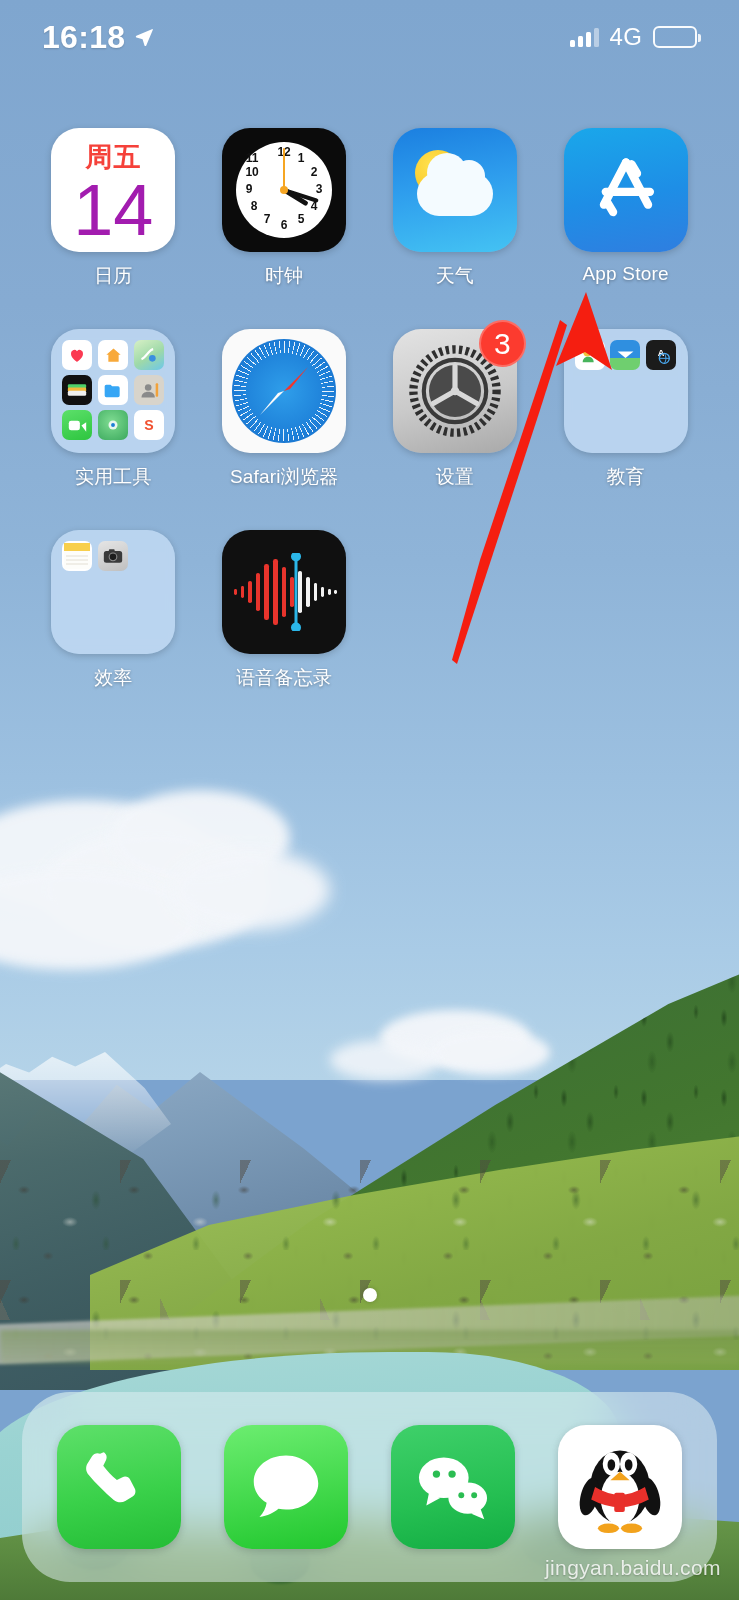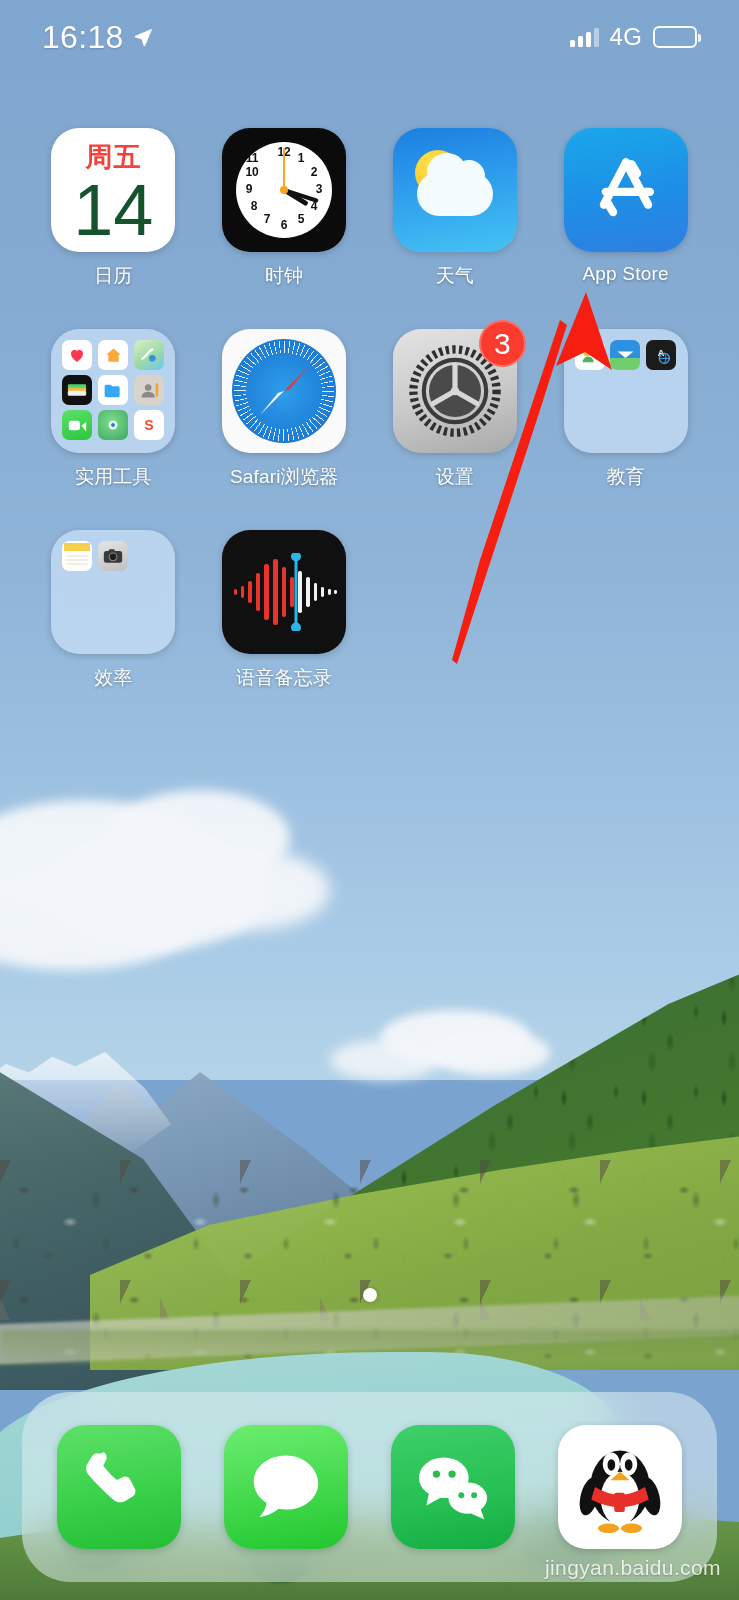--- a/index.html
+++ b/index.html
@@ -103,21 +103,21 @@
     border-radius:50%; filter:blur(1px);
   }
 
   
   #status-bar {
     position:absolute; left:0; top:0; width:739px; height:74px;
     display:flex; align-items:center; justify-content:space-between;
     padding:0 42px; color:#fff; z-index:30;
   }
   .status-left { display:flex; align-items:center; gap:9px; }
-  .clock-text { font-size:32px; font-weight:400; letter-spacing:.3px;
+  .clock-text { font-size:32px; font-weight:700; letter-spacing:.3px;
     text-shadow:0 1px 2px rgba(0,0,0,.18); }
   .loc-arrow { width:20px; height:20px; display:block; }
   .status-right { display:flex; align-items:center; gap:11px; }
   .bars { display:flex; align-items:flex-end; gap:3px; height:20px; }
   .bars i { display:block; width:5px; background:#fff; border-radius:1.5px; }
   .bars i:nth-child(1){ height:7px; }
   .bars i:nth-child(2){ height:11px; }
   .bars i:nth-child(3){ height:15px; }
   .bars i:nth-child(4){ height:19px; background:rgba(255,255,255,.45); }
   .net-label { font-size:24px; font-weight:500; letter-spacing:.2px; }
@@ -146,21 +146,21 @@
   .badge {
     position:absolute; right:-9px; top:-9px; min-width:47px; height:47px;
     background:#fc3b2f; border-radius:24px; color:#fff; font-size:30px;
     font-weight:500; display:flex; align-items:center; justify-content:center;
     border:2px solid rgba(255,255,255,.25); padding:0 6px;
   }
 
   
   .ic-cal { background:#fff; display:flex; flex-direction:column; align-items:center; }
   .cal-dow { color:#f5413a; font-size:27px; font-weight:700; margin-top:11px; letter-spacing:1px; }
-  .cal-day { color:#14532d; font-size:72px; font-weight:300; line-height:.92; margin-top:2px; }
+  .cal-day { color:#a21caf; font-size:72px; font-weight:300; line-height:.92; margin-top:2px; }
 
   
   .ic-clock { background:#0b0b0b; display:flex; align-items:center; justify-content:center; }
   .clock-face { width:96px; height:96px; border-radius:50%; background:#fff; position:relative; }
   .cnum { position:absolute; font-size:12px; color:#111; font-weight:600;
     width:14px; text-align:center; line-height:1; }
   .hand { position:absolute; left:50%; top:50%; transform-origin:50% 100%;
     border-radius:2px; background:#111; }
   .hand.hour { width:5px; height:27px; margin-left:-2.5px; margin-top:-27px; }
   .hand.min  { width:4px; height:36px; margin-left:-2px;  margin-top:-36px; }

